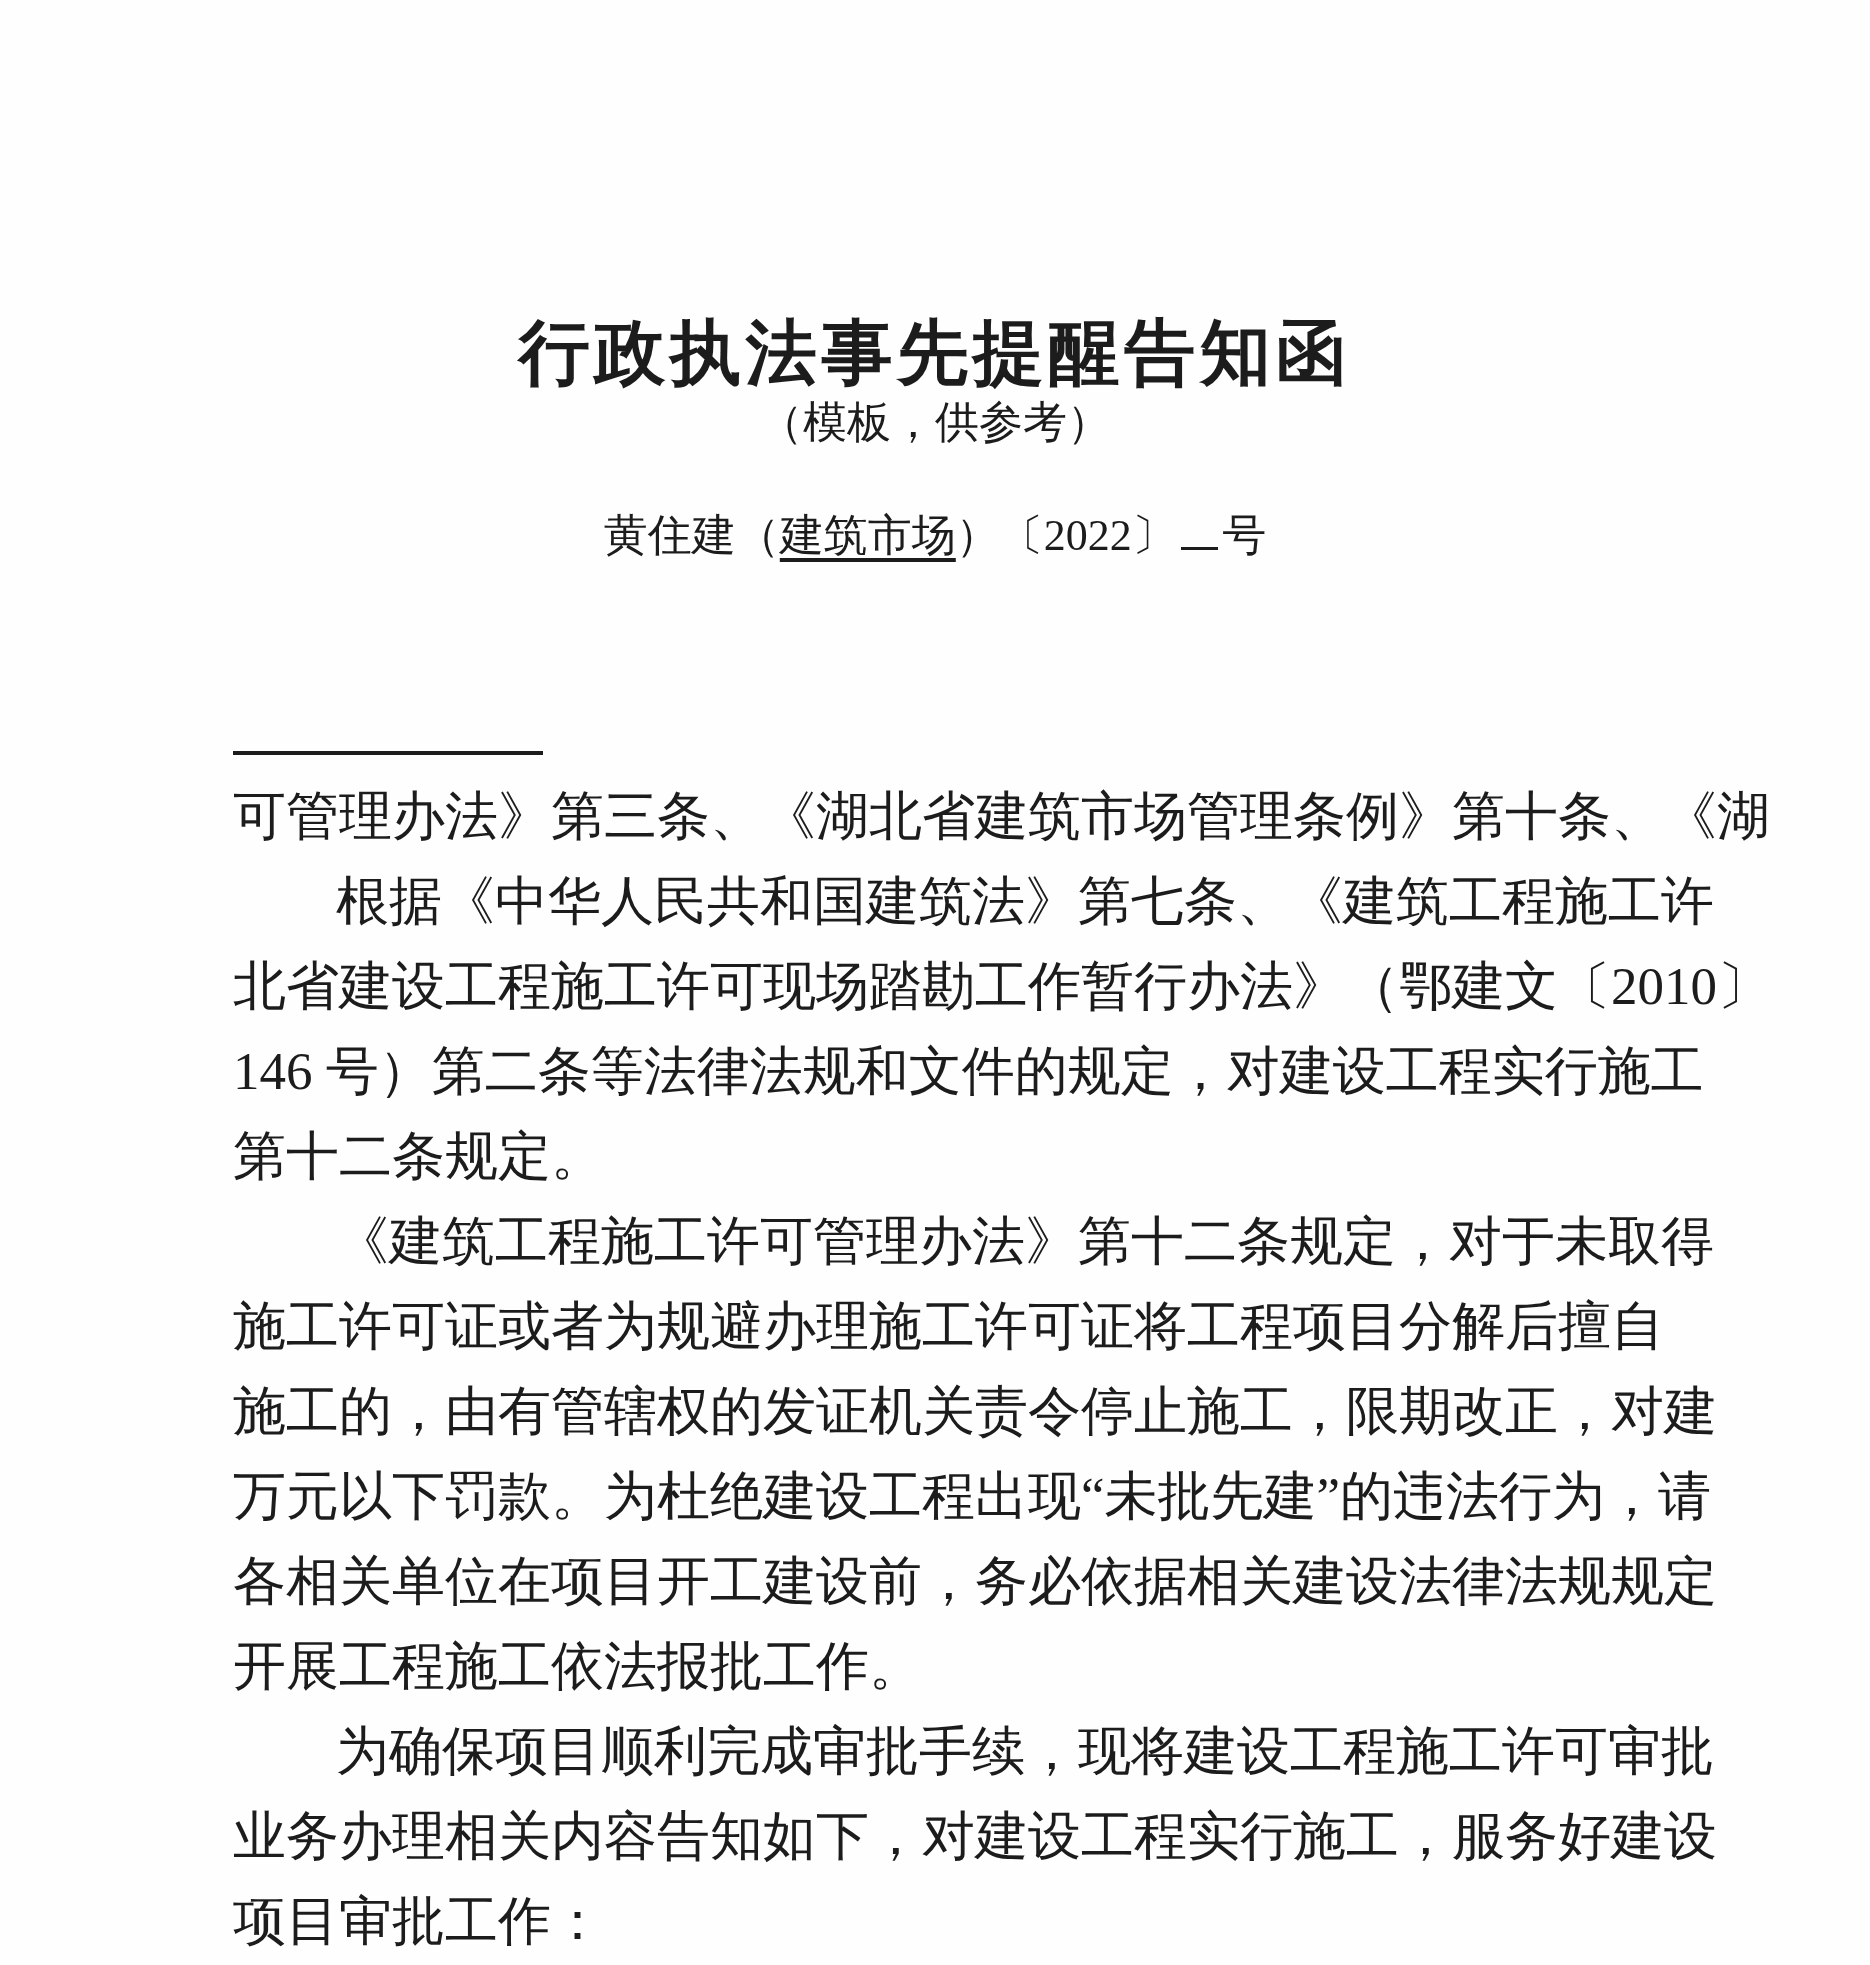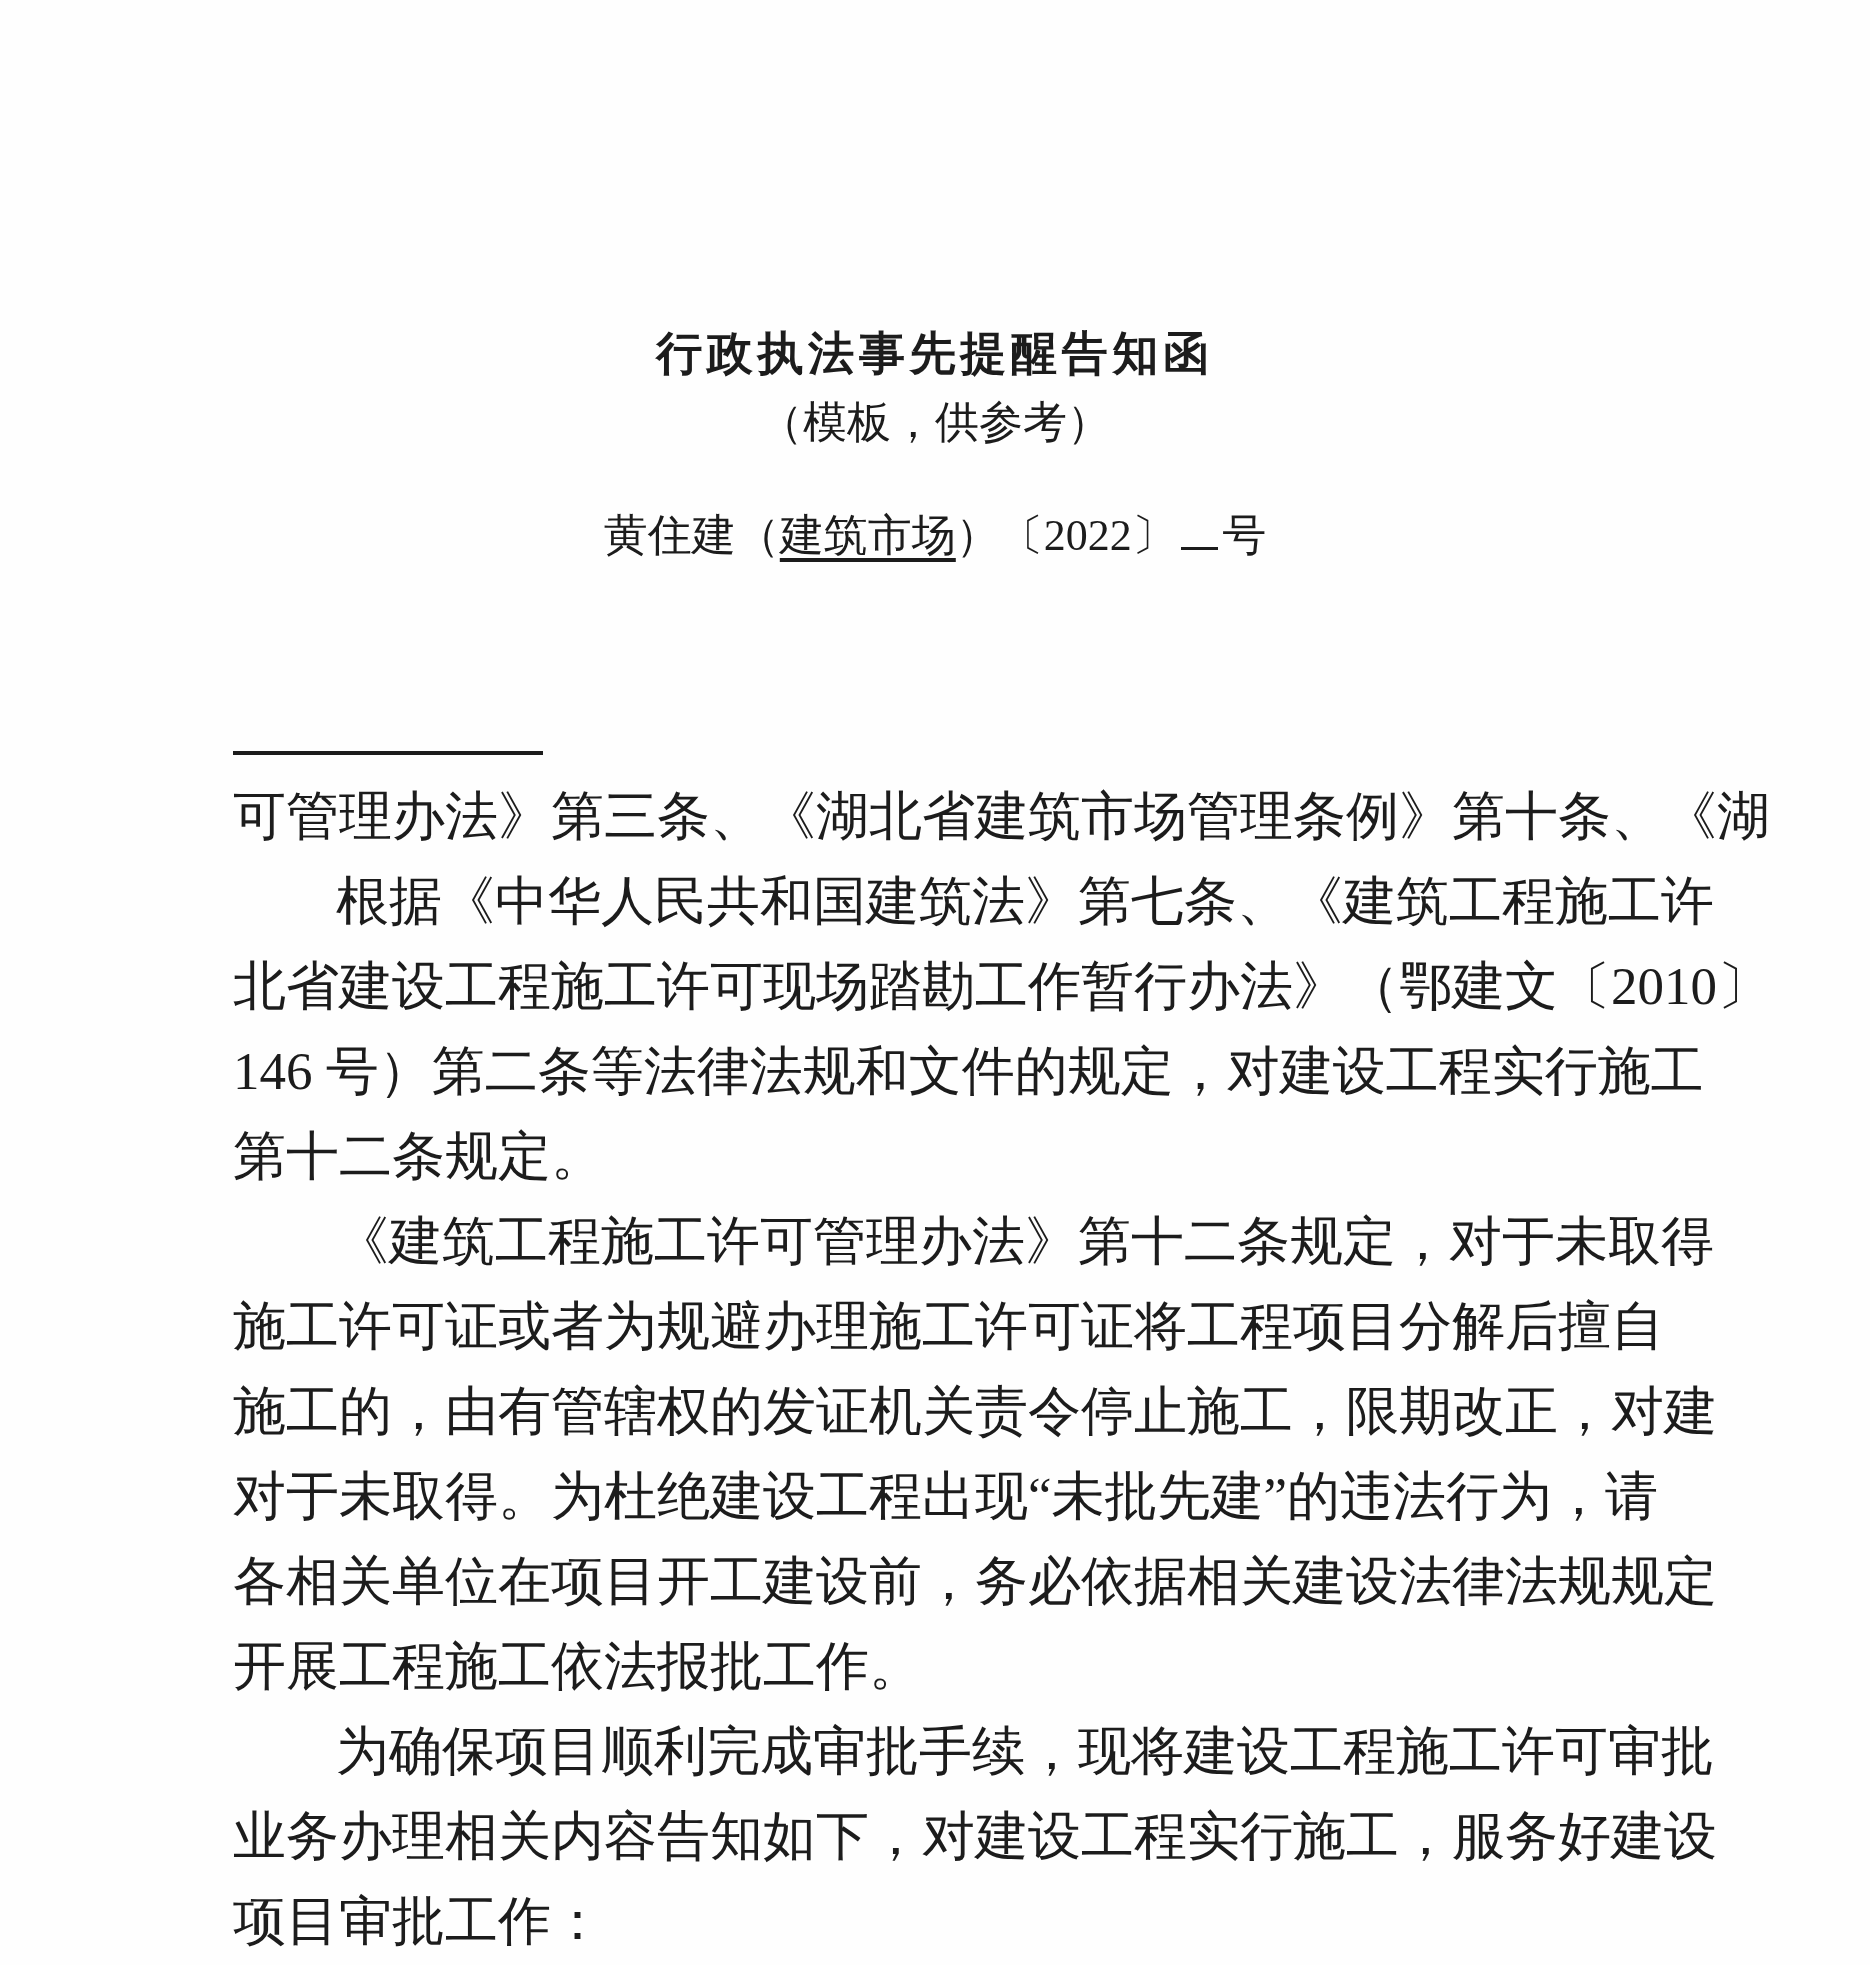--- a/index.html
+++ b/index.html
@@ -17,21 +17,21 @@
     inset: 0;
     background: #fefefe;
   }
   
   .doc-title {
     position: absolute;
     top: 314px;
     left: 0;
     width: 100%;
     text-align: center;
-    font-size: 46px;
+    font-size: 71px;
     line-height: 79px;
     font-weight: bold;
     letter-spacing: 4.7px;
     white-space: nowrap;
   }
   .doc-subtitle {
     position: absolute;
     top: 397px;
     left: 0;
     width: 100%;
@@ -103,21 +103,21 @@
     </div>
 
     <div class="body-line">可管理办法》第三条、《湖北省建筑市场管理条例》第十条、《湖</div>
     <div class="body-line indent">根据《中华人民共和国建筑法》第七条、《建筑工程施工许</div>
     <div class="body-line">北省建设工程施工许可现场踏勘工作暂行办法》（鄂建文〔2010〕</div>
     <div class="body-line">146 号）第二条等法律法规和文件的规定，对建设工程实行施工</div>
     <div class="body-line">第十二条规定。</div>
     <div class="body-line indent">《建筑工程施工许可管理办法》第十二条规定，对于未取得</div>
     <div class="body-line">施工许可证或者为规避办理施工许可证将工程项目分解后擅自</div>
     <div class="body-line">施工的，由有管辖权的发证机关责令停止施工，限期改正，对建</div>
-    <div class="body-line">对于未取得。为杜绝建设工程出现“未批先建”的违法行为，请</div>
+    <div class="body-line">万元以下罚款。为杜绝建设工程出现“未批先建”的违法行为，请</div>
     <div class="body-line">各相关单位在项目开工建设前，务必依据相关建设法律法规规定</div>
     <div class="body-line">开展工程施工依法报批工作。</div>
     <div class="body-line indent">为确保项目顺利完成审批手续，现将建设工程施工许可审批</div>
     <div class="body-line">业务办理相关内容告知如下，对建设工程实行施工，服务好建设</div>
     <div class="body-line">项目审批工作：</div>
 
   </div>
 
 </div>
 

